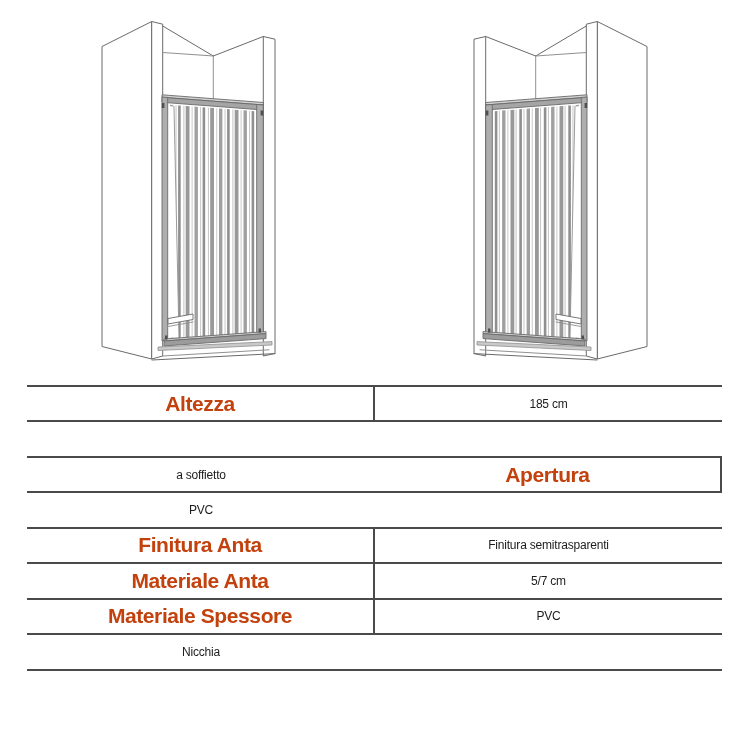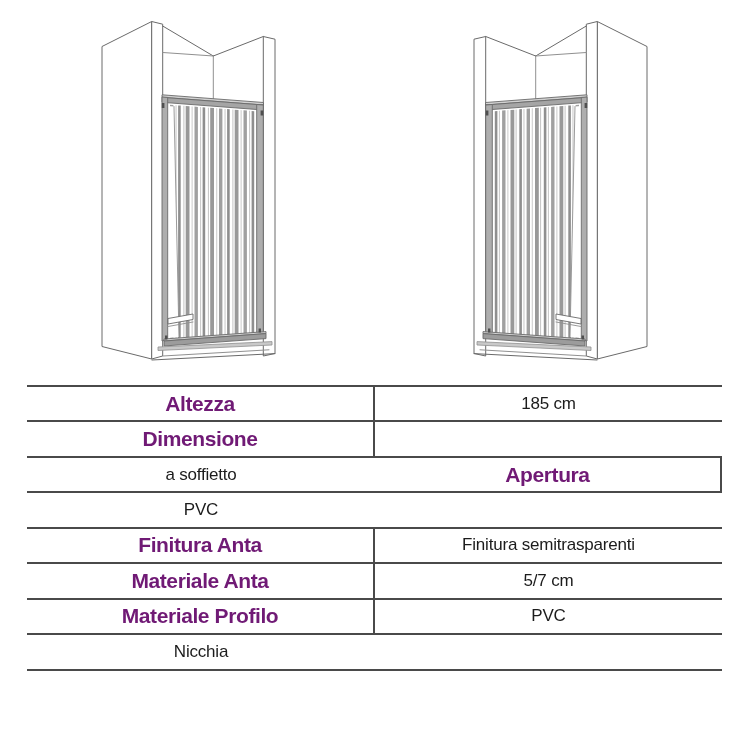--- a/index.html
+++ b/index.html
@@ -19,24 +19,24 @@
   .spec-row{
     display:grid;grid-template-columns:348px 1fr;
     border-bottom:2px solid #4a4a4a;
   }
   .cell{
     display:flex;align-items:center;justify-content:center;
     overflow:hidden;white-space:nowrap;
   }
   .cell.label{
     border-right:2px solid #4a4a4a;
-    font-weight:700;font-size:21px;letter-spacing:-0.4px;color:#701a75;
+    font-weight:700;font-size:21px;letter-spacing:-0.4px;color:#c2410c;
   }
   .cell.value{
-    font-weight:400;font-size:17px;letter-spacing:-0.2px;color:#1c1c1c;
+    font-weight:400;font-size:12px;letter-spacing:-0.2px;color:#1c1c1c;
   }
 </style>
 </head>
 <body>
 
 <div class="stage">
 
   <svg id="fig-left" class="fig" viewBox="0 0 210 360">
       <g>
         <polygon points="12,31.5 61.7,6.5 61.7,344 12,331.5" fill="#fff" stroke="#6a6a6a" stroke-width="1" stroke-linejoin="round"></polygon>
@@ -136,38 +136,37 @@
         <line x1="78" y1="311.5" x2="103" y2="307" stroke="#909090" stroke-width="0.9" stroke-linecap="round"></line>
       </g>
     </svg>
 
   <div class="spec-table">
     <div class="spec-row">
       <div class="cell label">Altezza</div>
       <div class="cell value">185 cm</div>
     </div>
     <div class="spec-row">
-      <div class="cell label">Dimensione</div>
     </div>
     <div class="spec-row">
       <div class="cell value">a soffietto</div>
       <div class="cell label">Apertura</div>
     </div>
     <div class="spec-row">
       <div class="cell value">PVC</div>
     </div>
     <div class="spec-row">
       <div class="cell label">Finitura Anta</div>
       <div class="cell value">Finitura semitrasparenti</div>
     </div>
     <div class="spec-row">
       <div class="cell label">Materiale Anta</div>
       <div class="cell value">5/7 cm</div>
     </div>
     <div class="spec-row">
-      <div class="cell label">Materiale Profilo</div>
+      <div class="cell label">Materiale Spessore</div>
       <div class="cell value">PVC</div>
     </div>
     <div class="spec-row">
       <div class="cell value">Nicchia</div>
     </div>
   </div>
 </div>
 
 </body></html>

